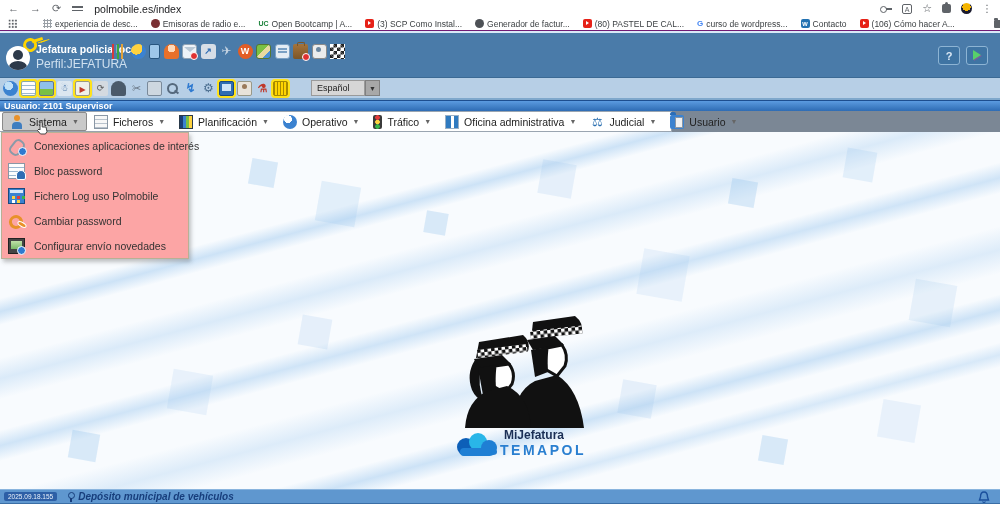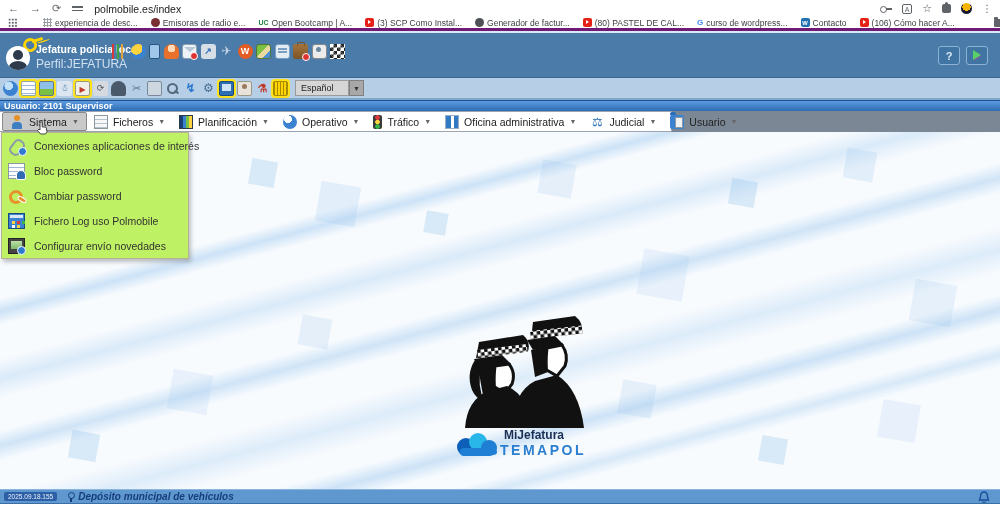--- a/index.html
+++ b/index.html
@@ -19,21 +19,21 @@
   .key-ic{width:12px;height:7px;position:relative;display:inline-block}
   .key-ic::before{content:"";position:absolute;left:0;top:1px;width:5px;height:5px;border:1.5px solid #5f6368;border-radius:50%}
   .key-ic::after{content:"";position:absolute;left:6px;top:3px;width:6px;height:1.5px;background:#5f6368}
   .translate-ic{width:10px;height:10px;border:1px solid #5f6368;border-radius:2px;font-size:7px;line-height:9px;text-align:center;color:#5f6368;display:inline-block}
   .star-g{font-size:11px;color:#5f6368}
   .ext-ic{width:9px;height:9px;background:#5f6368;border-radius:2px;position:relative;display:inline-block}
   .ext-ic::after{content:"";position:absolute;top:-2px;left:3px;width:3px;height:3px;background:#5f6368;border-radius:50%}
   .avatar-chrome{width:11px;height:11px;border-radius:50%;background:radial-gradient(circle at 50% 35%,#f4b400 0 45%,#1a1a2e 46%)}
   .dots-v{font-size:10px;color:#5f6368}
 
-  .row-bm{height:14px;display:flex;align-items:center;padding:0 8px;gap:13px;background:#fff;font-size:8.5px;color:#3c4043;border-bottom:3px solid #701a75}
+  .row-bm{height:14px;display:flex;align-items:center;padding:0 8px;gap:13px;background:#fff;font-size:8.5px;color:#3c4043;border-bottom:1px solid #701a75}
   .bm{display:flex;align-items:center;gap:3px;white-space:nowrap;cursor:pointer}
   .bi{width:9px;height:9px;flex:0 0 auto;display:inline-block;position:relative;font-weight:bold}
   .bi.apps{background-image:radial-gradient(#5f6368 1px,transparent 1.3px);background-size:3.2px 3.2px;width:9px;height:9px}
   .bi.grid{background-image:radial-gradient(#9aa0a6 1px,transparent 1.2px);background-size:3px 3px}
   .bi.radio{background:#7a2f33;border-radius:50%}
   .bi.uc{color:#188038;font-size:7px;line-height:9px;width:auto}
   .bi.yt{background:#e62117;border-radius:2px}
   .bi.yt::after{content:"";position:absolute;left:3px;top:2.2px;border-left:3.4px solid #fff;border-top:2.3px solid transparent;border-bottom:2.3px solid transparent}
   .bi.globe{background:#4d5156;border-radius:50%}
   .bi.google{color:#4285f4;font-size:8px;line-height:9px;width:auto}
@@ -97,21 +97,21 @@
   .tic.search::before{content:"";position:absolute;left:2px;top:2px;width:7px;height:7px;border:2px solid #55697d;border-radius:50%}
   .tic.search::after{content:"";position:absolute;left:9px;top:10px;width:5px;height:2px;background:#55697d;transform:rotate(40deg)}
   .tic.bolt{color:#2f7ad0;font-size:12px;font-weight:bold}
   .tic.gear{color:#4a6d8f;font-size:12px}
   .tic.monitor{background:#2f6db3;border:1px solid #1a4a80}
   .tic.monitor::before{content:"";position:absolute;left:2px;top:2px;right:2px;height:7px;background:#cfe4f8}
   .tic.userphoto{background:#e8e3da;border:1px solid #998}
   .tic.userphoto::before{content:"";position:absolute;left:4px;top:2px;width:5px;height:5px;background:#9a7a5a;border-radius:50%}
   .tic.pin{color:#c0392b;font-size:11px;font-weight:bold}
   .tic.register{background:#ffd400;border:1px solid #a88a00;background-image:linear-gradient(90deg,#a88a00 1px,transparent 1px);background-size:3px 100%}
-  .lang-wrap{display:flex;margin-left:4px}
+  .lang-wrap{display:flex;margin-left:20px}
   .lang-select{width:54px;height:16px;background:#d6d6d6;border:1px solid #9a9a9a;font-size:9px;color:#222;line-height:14px;padding-left:5px;cursor:pointer}
   .lang-btn{width:15px;height:16px;background:#a8a8a8;border:1px solid #808080;color:#333;font-size:7px;text-align:center;line-height:15px;cursor:pointer}
 
   
   .ubar{height:11px;background:linear-gradient(#5b9be0,#2e6cb4);border-top:1px solid #1d4e8f;color:#fff;font-size:9px;font-weight:bold;line-height:10px;padding-left:4px}
 
   
   .mbar{height:21px;background:#7b8795;display:flex}
   .mbar-white{width:672px;background:#fff;border:1px solid #9aa5b1;border-left:none;display:flex;align-items:center;padding-left:2px}
   .mitem{display:flex;align-items:center;gap:5px;padding:2px 7px;font-size:10.5px;color:#222;white-space:nowrap;cursor:pointer;height:19px}
@@ -135,21 +135,21 @@
   .band{position:absolute;left:-120px;width:1350px;transform:rotate(-15deg);background:linear-gradient(rgba(140,190,235,0),rgba(140,190,235,.5),rgba(140,190,235,0))}
   .sq{position:absolute;background:rgba(150,195,235,.32);transform:rotate(10deg)}
 
   .logo-wrap{position:absolute;left:440px;top:172px;width:175px;text-align:center}
   .brand{position:absolute;left:452px;top:296px;width:160px}
   .cloud{position:absolute;left:0;top:4px}
   .brand-top{margin-left:52px;font-size:12px;font-weight:bold;color:#1b2f55;text-align:left}
   .brand-bottom{margin-left:18px;font-size:14px;font-weight:bold;color:#2a7fd0;letter-spacing:2.5px;text-align:left}
 
   
-  .dropdown{position:absolute;left:1px;top:132px;width:188px;background:#bef264;border:1px solid #b8b095;box-shadow:2px 3px 4px rgba(80,80,80,.35);z-index:6}
+  .dropdown{position:absolute;left:1px;top:132px;width:188px;background:#fca5a5;border:1px solid #b8b095;box-shadow:2px 3px 4px rgba(80,80,80,.35);z-index:6}
   .ditem{display:flex;align-items:center;height:25px;padding-left:6px;font-size:10.5px;color:#333;cursor:pointer;white-space:nowrap}
   .dic{width:17px;height:16px;margin-right:9px;position:relative;flex:0 0 auto}
   .bdot::after{content:"";position:absolute;right:-2px;bottom:-2px;width:7px;height:7px;background:#2f7ad0;border:1px solid #fff;border-radius:50%}
   .gdot::after{content:"";position:absolute;right:-2px;bottom:-2px;width:7px;height:7px;background:#39b54a;border:1px solid #fff;border-radius:50%}
   .dic.clip::before{content:"";position:absolute;left:3px;top:1px;width:8px;height:13px;border:2.5px solid #8a9aa8;border-radius:5px;transform:rotate(38deg)}
   .dic.ips{background:#cfe0f2;border:1.5px solid #4a7ba9;border-radius:2px}
   .dic.ips::before{content:"";position:absolute;left:4px;bottom:-4px;width:6px;height:2.5px;background:#4a7ba9}
   .dic.bloc{background:#fdfdfd;border:1px solid #8a97a5;background-image:linear-gradient(#9db8d0 1px,transparent 1px);background-size:100% 4px;background-position:0 3px}
   .dic.bloc::after{content:"";position:absolute;right:-2px;bottom:-2px;width:8px;height:8px;background:#2f6db3;border-radius:50% 50% 2px 2px;border:1px solid #fff}
   .dic.log{background:#3b82d0;border:1px solid #1a4a80}
@@ -404,26 +404,26 @@
   <div class="dropdown">
     <div class="ditem">
         <span class="dic clip bdot"></span>
         <span>Conexiones aplicaciones de interés</span>
       </div>
     <div class="ditem">
         <span class="dic bloc"></span>
         <span>Bloc password</span>
       </div>
     <div class="ditem">
+        <span class="dic log"></span>
+        <span>Fichero Log uso Polmobile</span>
+      </div>
+    <div class="ditem">
         <span class="dic key2 gdot"></span>
         <span>Cambiar password</span>
-      </div>
-    <div class="ditem">
-        <span class="dic log"></span>
-        <span>Fichero Log uso Polmobile</span>
       </div>
     <div class="ditem">
         <span class="dic envio bdot"></span>
         <span>Configurar envío novedades</span>
       </div>
   </div>
 
   <svg class="cursor" width="12" height="14" viewBox="0 0 12 14">
     <path d="M4 1 h2.2 v5 H10 l1 4.5 -1.5 2.5 H4.5 L1.5 9.5 3 8 4 9 Z" fill="#fff" stroke="#444" stroke-width="1"></path>
   </svg>

